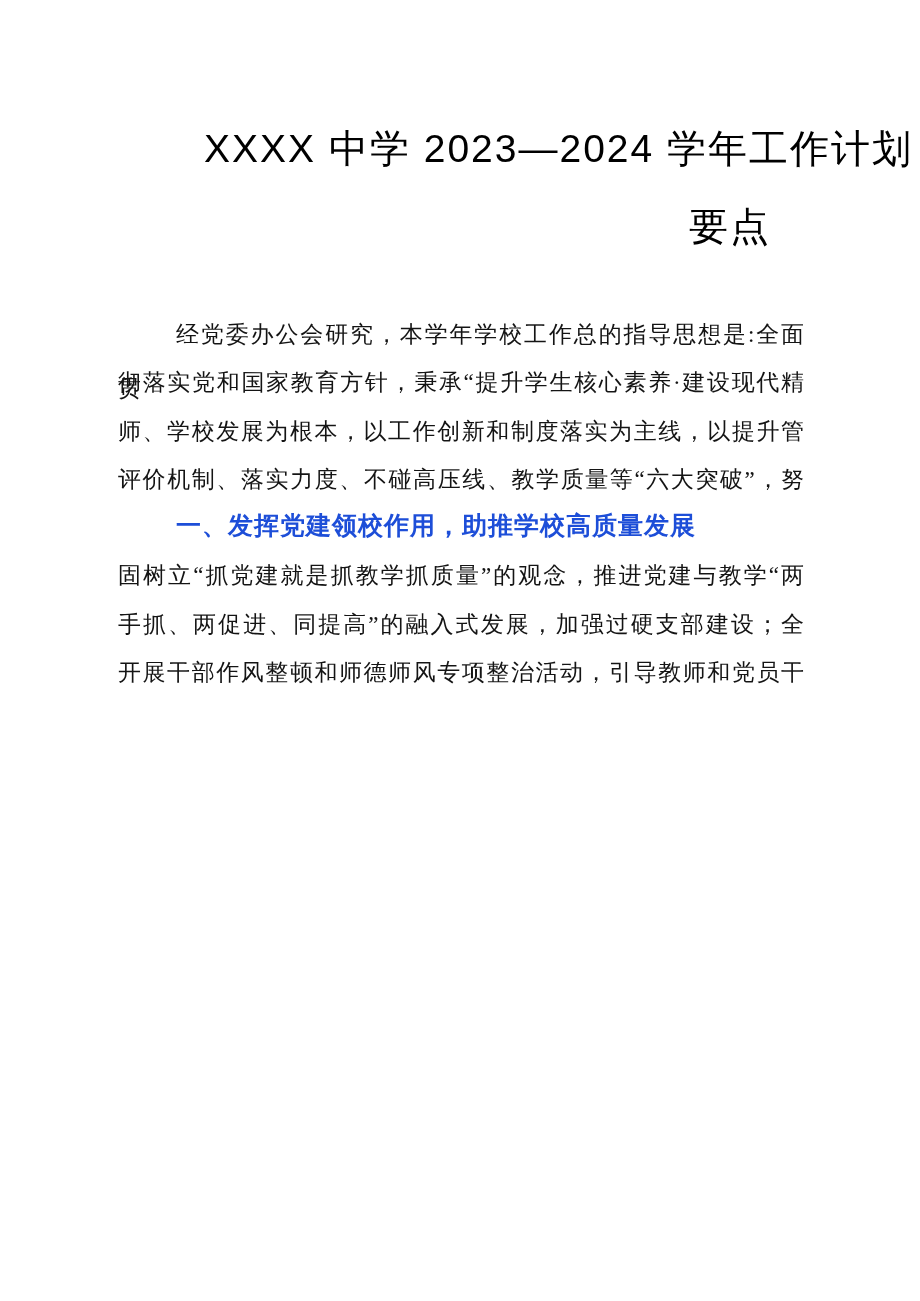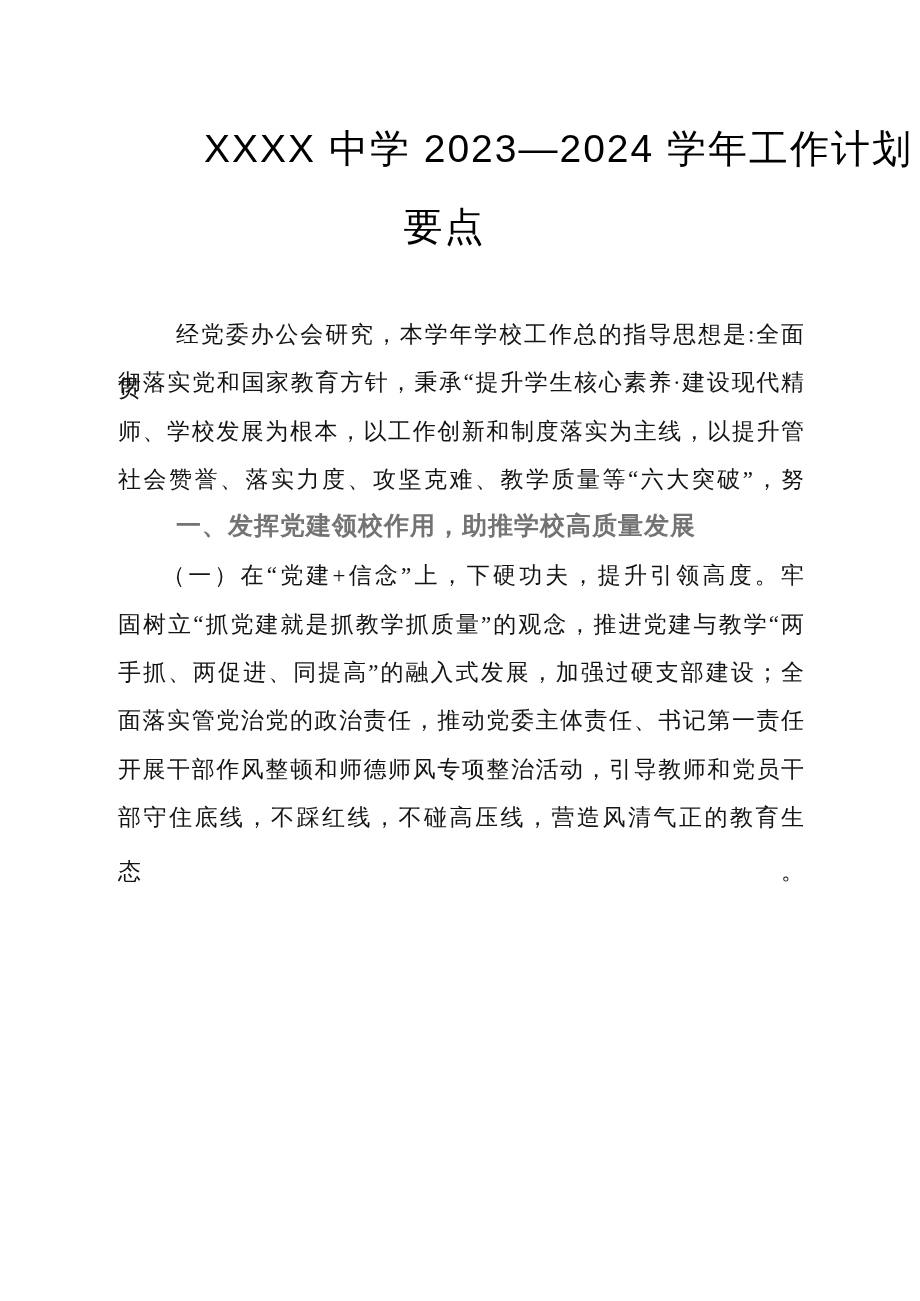--- a/index.html
+++ b/index.html
@@ -21,21 +21,21 @@
     top: 110px;
     left: 118px;
     right: 115px;
     font-family: "Liberation Sans", "DejaVu Sans", sans-serif;
     color: #000000;
   }
   .title-line {
     font-size: 39px;
     line-height: 78px;
     height: 78px;
-    text-align: center;
+    text-align: right;
     letter-spacing: 2px;
     white-space: nowrap;
   }
   .title-line.l1 {
     padding-left: 86px; 
   }
   .title-line.l2 {
     padding-right: 34px;
   }
   .body-block {
@@ -63,50 +63,47 @@
     text-indent: 44px;
   }
   .heading {
     font-family: "Liberation Sans", "DejaVu Sans", sans-serif;
     font-weight: bold;
     font-size: 25px;
     line-height: 48.3px;
     height: 48.3px;
     text-indent: 58px;
     letter-spacing: 1px;
-    color: #737373;
+    color: #1d4ed8;
     text-align: center;
     text-align-last: left;
   }
 </style>
 </head>
 <body>
 
 <div class="page">
 
   <div class="title-block">
     <div class="title-line l1">XXXX 中学 2023—2024 学年工作计划</div>
     <div class="title-line l2">要点</div>
   </div>
 
   <div class="body-block">
 
     <div>
       <div class="line first-p1">经党委办公会研究，本学年学校工作总的指导思想是:全面贯</div>
       <div class="line">彻落实党和国家教育方针，秉承“提升学生核心素养·建设现代精</div>
       <div class="line">师、学校发展为根本，以工作创新和制度落实为主线，以提升管</div>
-      <div class="line">社会赞誉、落实力度、攻坚克难、教学质量等“六大突破”，努</div>
+      <div class="line">评价机制、落实力度、不碰高压线、教学质量等“六大突破”，努</div>
     </div>
 
     <div class="heading">一、发挥党建领校作用，助推学校高质量发展</div>
 
     <div>
-      <div class="line first-p2">（一）在“党建+信念”上，下硬功夫，提升引领高度。牢</div>
       <div class="line">固树立“抓党建就是抓教学抓质量”的观念，推进党建与教学“两</div>
       <div class="line">手抓、两促进、同提高”的融入式发展，加强过硬支部建设；全</div>
-      <div class="line">面落实管党治党的政治责任，推动党委主体责任、书记第一责任</div>
       <div class="line">开展干部作风整顿和师德师风专项整治活动，引导教师和党员干</div>
-      <div class="line">部守住底线，不踩红线，不碰高压线，营造风清气正的教育生态。</div>
     </div>
 
   </div>
 
 </div>
 
 </body></html>

